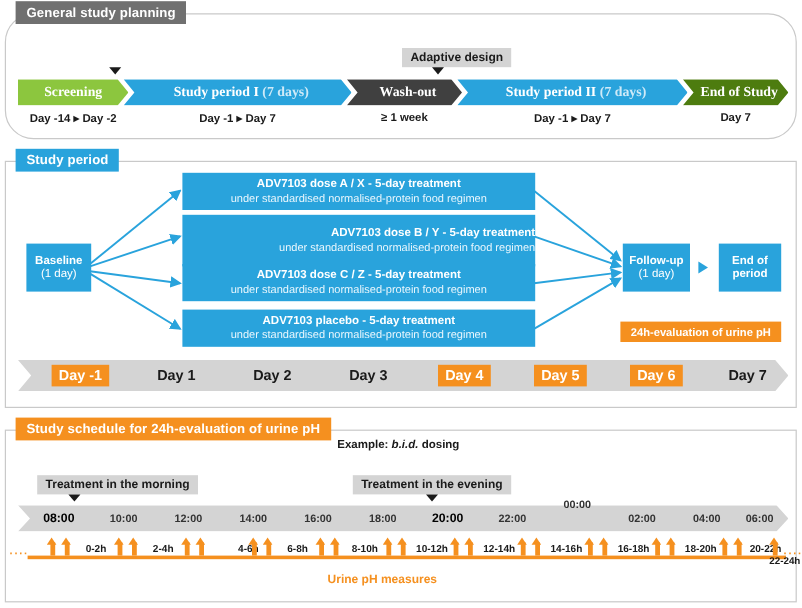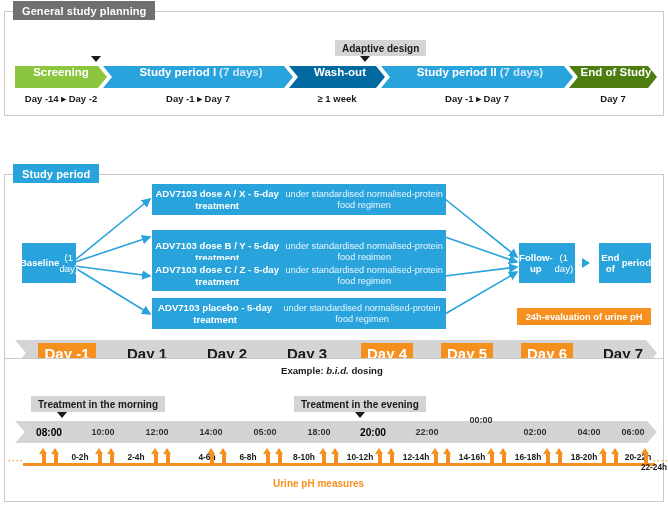--- a/index.html
+++ b/index.html
@@ -28,21 +28,21 @@
     font-weight: bold;
     letter-spacing: .1px;
     white-space: nowrap;
     z-index: 5;
   }
   .tab-grey   { background: #707070; }
   .tab-blue   { background: #29a3dc; }
   .tab-orange { background: #f5901f; }
 
   
-  #sec-general { left: 4px; top: 11px; width: 660px; height: 105px; }
+  #sec-general { left: 4px; top: 11px; width: 660px; height: 105px; border-radius: 24px; }
 
   .callout {
     position: absolute;
     background: #d4d4d4;
     color: #1a1a1a;
     font-size: 10px;
     font-weight: bold;
     height: 16px;
     padding: 0 7px;
     display: flex; align-items: center;
@@ -51,53 +51,54 @@
   .callout-tip {
     position: absolute;
     width: 0; height: 0;
     border-left: 5px solid transparent;
     border-right: 5px solid transparent;
     border-top: 6px solid #1a1a1a;
   }
   .chev {
     position: absolute;
     height: 22px;
-    display: flex; align-items: flex-start; justify-content: center;
+    display: flex; align-items: center; justify-content: center;
     color: #fff;
     font-size: 11.5px;
     font-weight: bold;
     white-space: nowrap;
     clip-path: polygon(0 0, calc(100% - 9px) 0, 100% 50%, calc(100% - 9px) 100%, 0 100%, 9px 50%);
     padding-left: 6px;
+    font-family: Liberation Serif, serif;
   }
   .chev.first { clip-path: polygon(0 0, calc(100% - 9px) 0, 100% 50%, calc(100% - 9px) 100%, 0 100%); padding-left: 0; }
   .chev .light { font-weight: bold; color: #cfeaf8; margin-left: 3px; }
   .chev-green  { background: #8cc63e; }
   .chev-blue   { background: #29a3dc; }
-  .chev-purple { background: #0369a1; }
+  .chev-purple { background: #404040; }
   .chev-red    { background: #4d7c0f; }
 
   .daylabel {
     position: absolute;
     top: 81px;
     font-size: 9.5px;
     font-weight: bold;
     color: #1a1a1a;
     text-align: center;
     white-space: nowrap;
   }
 
   
-  #sec-period { left: 4px; top: 134px; width: 660px; height: 206px; margin-top: 40px; }
+  #sec-period { left: 4px; top: 134px; width: 660px; height: 206px; }
 
   .bluebox {
     position: absolute;
     background: #29a3dc;
     color: #fff;
-    display: flex; flex-direction: row;
+    display: flex; flex-direction: column;
     align-items: center; justify-content: center;
     text-align: center;
     line-height: 1.18;
   }
   .arm {
     font-size: 9.5px;
   }
   .arm .t1 { font-weight: bold; font-size: 9.6px; }
   .arm .t2 { font-weight: normal; font-size: 9.2px; color: #e8f6fd; margin-top: 1px; }
 
@@ -129,21 +130,21 @@
   .daybar {
     position: absolute;
     background: #d4d4d4;
     height: 26px;
     clip-path: polygon(0 0, calc(100% - 11px) 0, 100% 50%, calc(100% - 11px) 100%, 0 100%, 11px 50%);
   }
   .day-cell {
     position: absolute;
     top: 0; height: 26px;
     display: flex; align-items: center; justify-content: center;
-    font-size: 15px; font-weight: bold;
+    font-size: 12px; font-weight: bold;
     color: #1a1a1a;
     white-space: nowrap;
   }
   .day-cell.hl span {
     background: #f5901f;
     color: #fff;
     padding: 3px 6px;
     display: inline-block;
     line-height: 1;
   }
@@ -276,21 +277,21 @@
 
     <div class="bluebox node" style="left:17px; top:68px; width:54px; height:40px;">
       <span class="n1">Baseline</span>
       <span class="n2">(1 day)</span>
     </div>
 
     <div class="bluebox arm" style="left:147px; top:9px; width:294px; height:31px;">
       <span class="t1">ADV7103 dose A / X - 5-day treatment</span>
       <span class="t2">under standardised normalised-protein food regimen</span>
     </div>
-    <div class="bluebox arm" style="left:147px; top:55px; width:294px; height:43px;">
+    <div class="bluebox arm" style="left:147px; top:44px; width:294px; height:43px;align-items:flex-end;">
       <span class="t1">ADV7103 dose B / Y - 5-day treatment</span>
       <span class="t2">under standardised normalised-protein food regimen</span>
     </div>
     <div class="bluebox arm" style="left:147px; top:85px; width:294px; height:31px;">
       <span class="t1">ADV7103 dose C / Z - 5-day treatment</span>
       <span class="t2">under standardised normalised-protein food regimen</span>
     </div>
     <div class="bluebox arm" style="left:147px; top:123px; width:294px; height:31px;">
       <span class="t1">ADV7103 placebo - 5-day treatment</span>
       <span class="t2">under standardised normalised-protein food regimen</span>
@@ -332,38 +333,39 @@
       </div>
     <div class="day-cell hl" style="left:502px; top:165px; width:80px;">
         <span>Day 6</span>
       </div>
     <div class="day-cell" style="left:578px; top:165px; width:80px;">
         <span>Day 7</span>
       </div>
   </div>
 
   <div class="panel" id="sec-sched">
+    <div class="panel-tab tab-orange">Study schedule for 24h-evaluation of urine pH</div>
 
     <div class="example-txt" style="left:276px; top:6px;">
       <span>Example: </span><i>b.i.d.</i><span> dosing</span>
     </div>
 
     <div class="callout" style="left:26px; top:37px;">Treatment in the morning</div>
     <div class="callout-tip" style="left:52px; top:53px;"></div>
 
     <div class="callout" style="left:289px; top:37px;">Treatment in the evening</div>
     <div class="callout-tip" style="left:350px; top:53px;"></div>
 
     <div class="timebar" style="left:10px; top:62px; width:642px;"></div>
 
     <div class="time-cell strong" style="left:17px;  top:62px; width:54px;">08:00</div>
     <div class="time-cell dim" style="left:71px;  top:62px; width:54px;">10:00</div>
     <div class="time-cell dim" style="left:125px; top:62px; width:54px;">12:00</div>
     <div class="time-cell dim" style="left:179px; top:62px; width:54px;">14:00</div>
-    <div class="time-cell dim" style="left:233px; top:62px; width:54px;">05:00</div>
+    <div class="time-cell dim" style="left:233px; top:62px; width:54px;">16:00</div>
     <div class="time-cell dim" style="left:287px; top:62px; width:54px;">18:00</div>
     <div class="time-cell strong" style="left:341px; top:62px; width:54px;">20:00</div>
     <div class="time-cell dim" style="left:395px; top:62px; width:54px;">22:00</div>
     <div class="time-cell dim" style="left:449px; top:50px; width:54px;">00:00</div>
     <div class="time-cell dim" style="left:503px; top:62px; width:54px;">02:00</div>
     <div class="time-cell dim" style="left:557px; top:62px; width:54px;">04:00</div>
     <div class="time-cell dim" style="left:605px; top:62px; width:46px;">06:00</div>
 
     <div class="ph-base" style="left:18px; top:104px; width:632px;"></div>
     <div class="dots-left" style="left:3px;  top:97px;">····</div>

